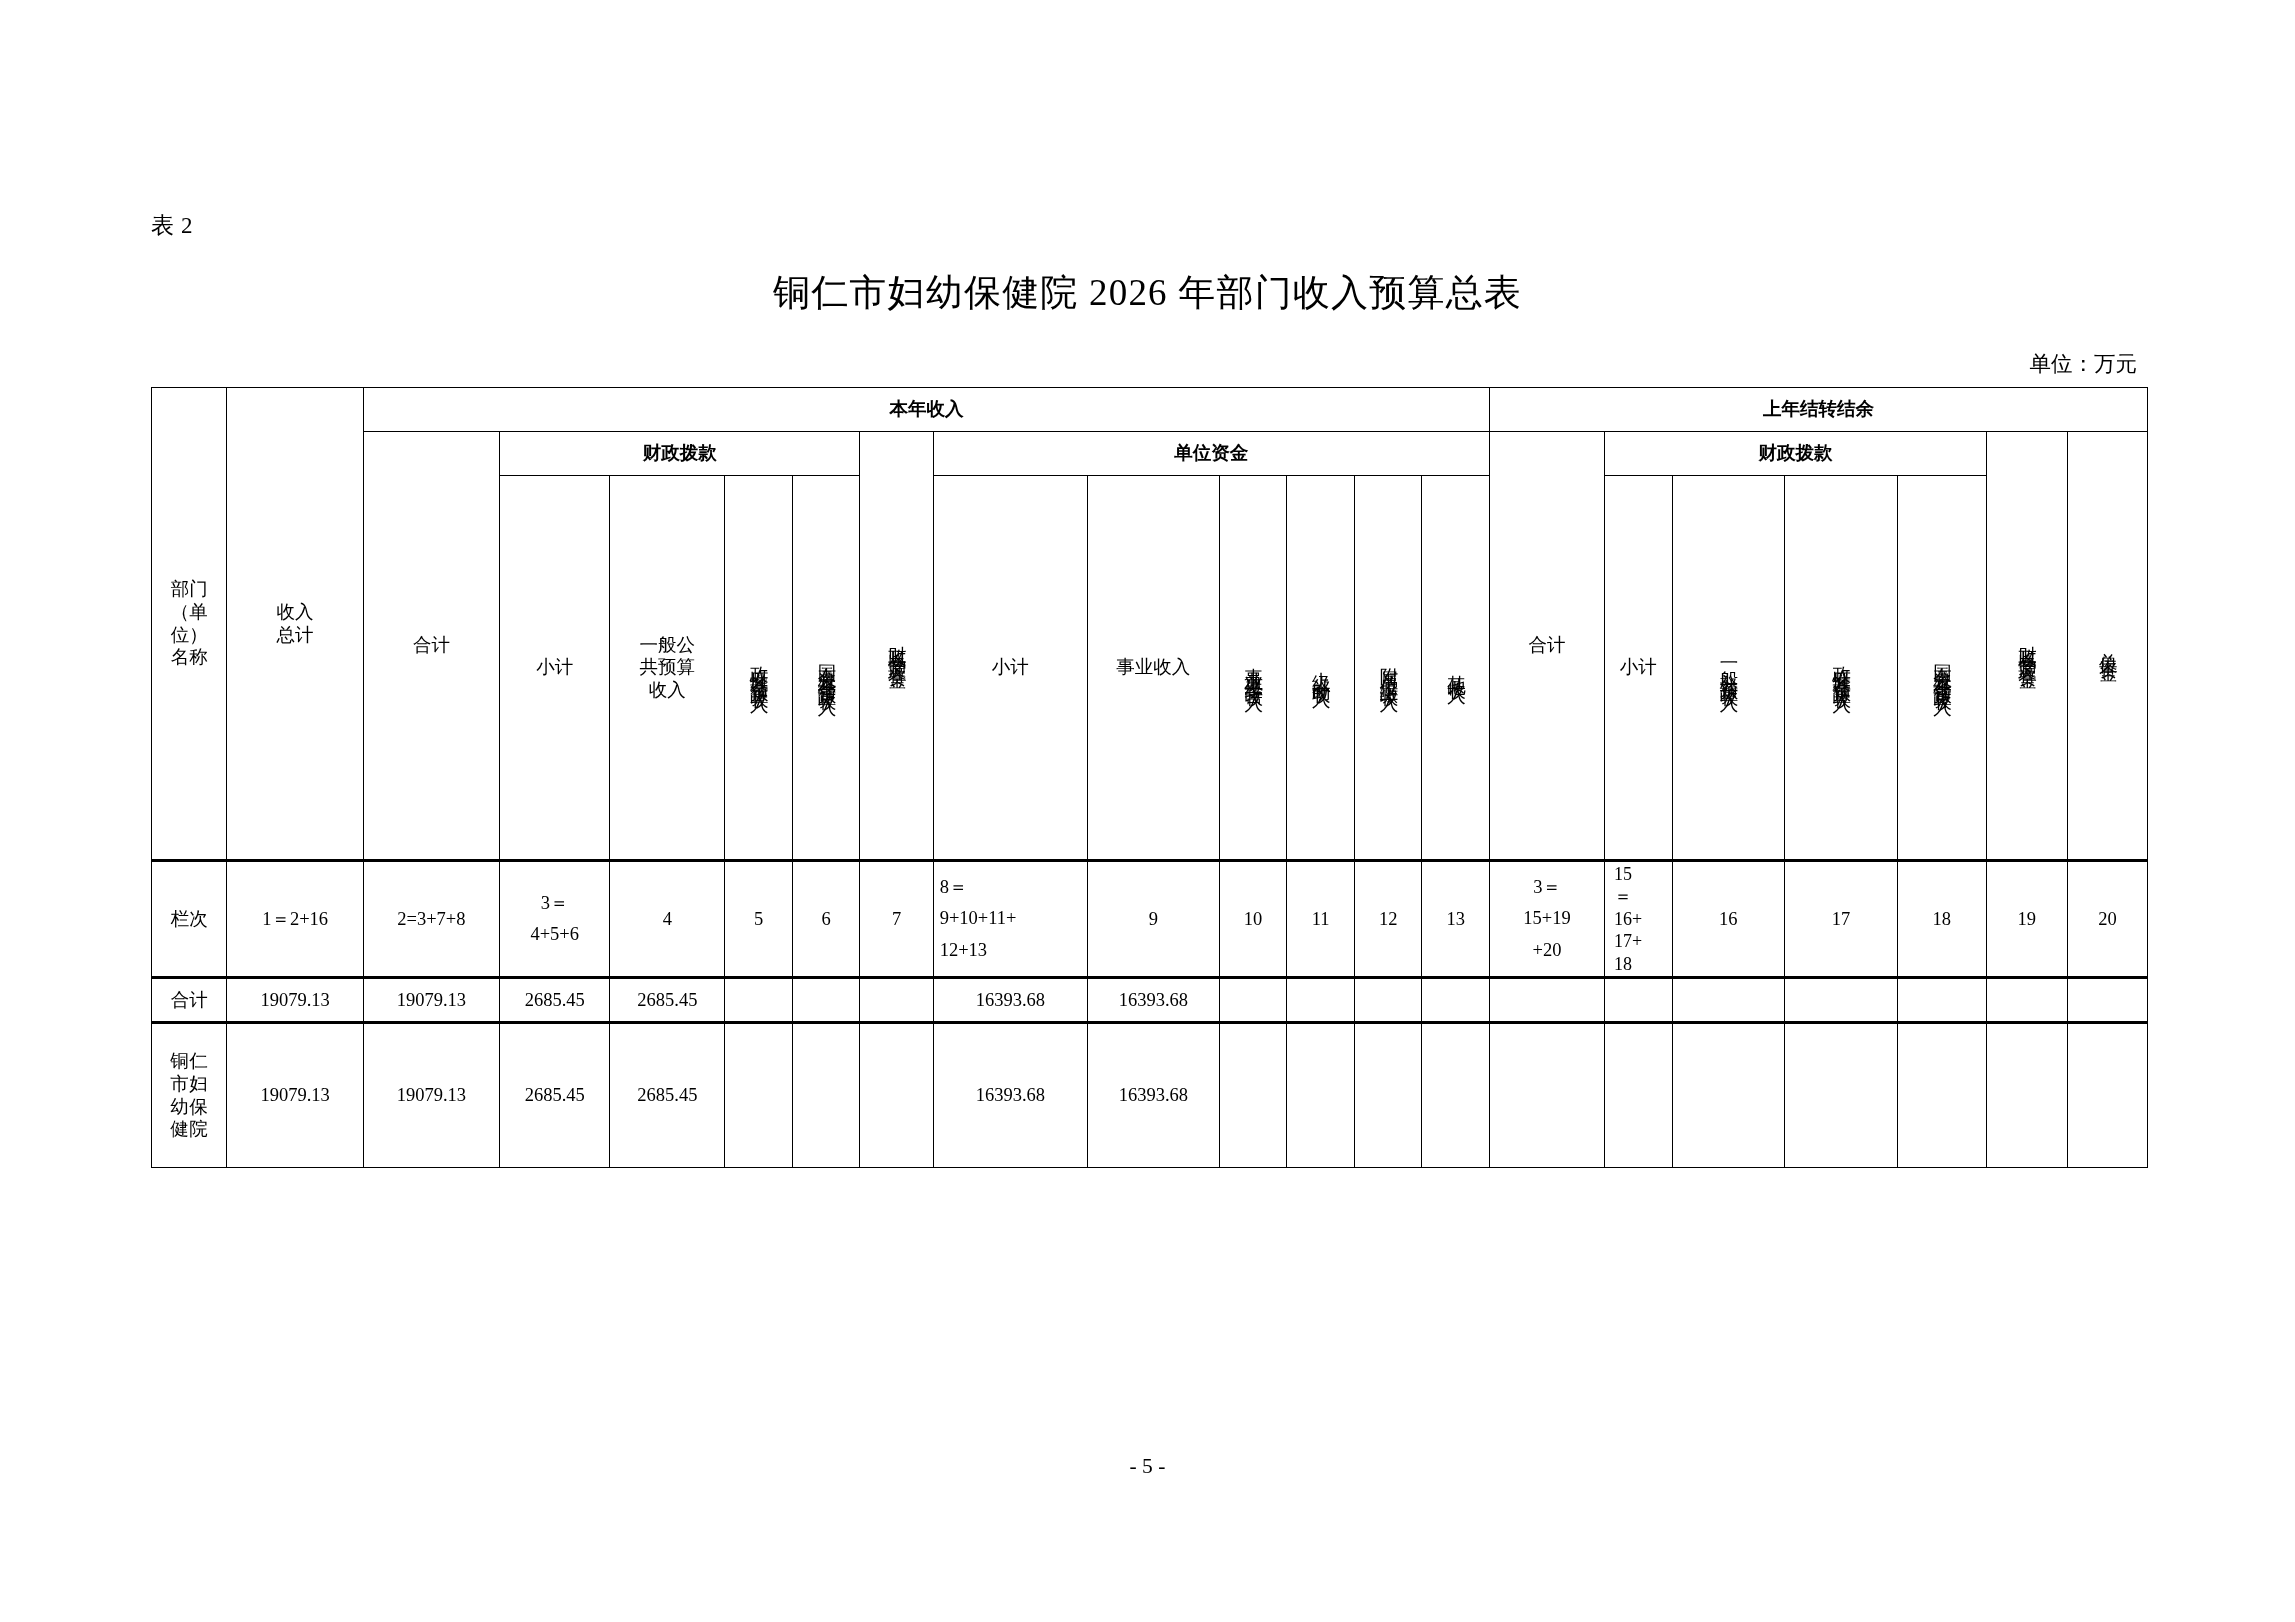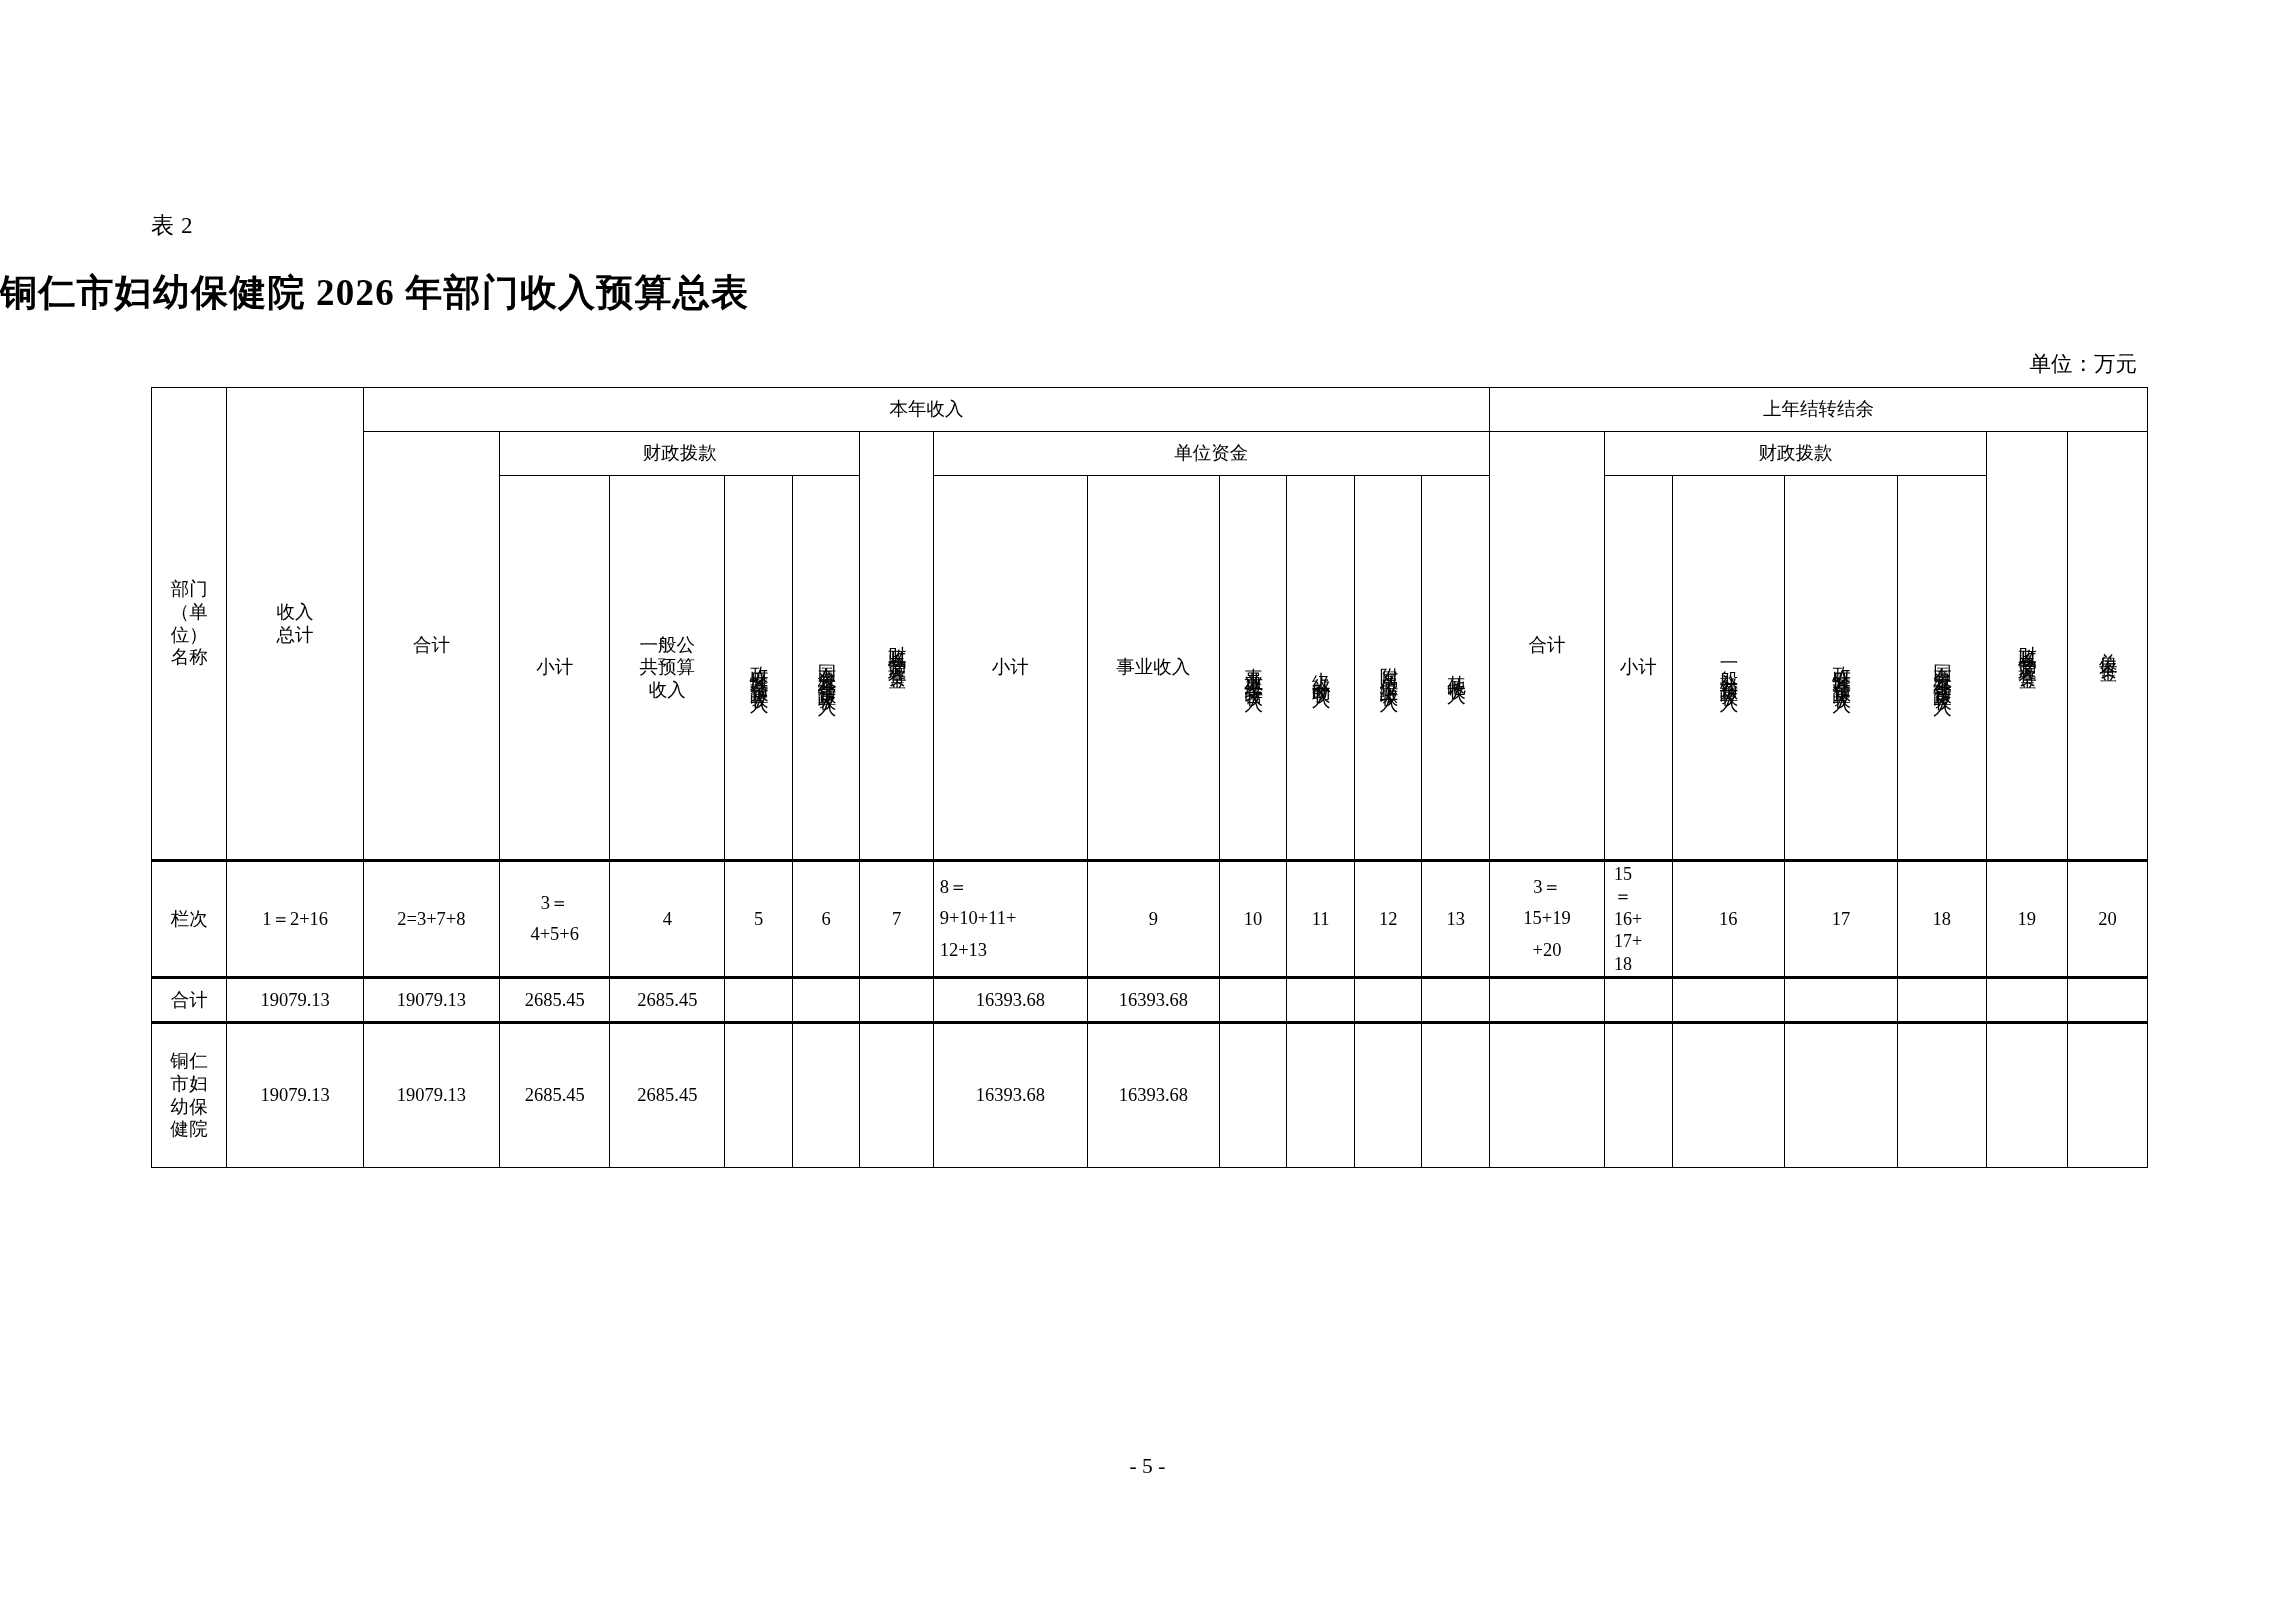--- a/index.html
+++ b/index.html
@@ -32,22 +32,23 @@
     letter-spacing: 0.6px;
     white-space: nowrap;
   }
 
   
   .doc-title {
     position: absolute;
     left: 0;
     top: 268px;
     width: 2295px;
+    text-align: center;
     font-size: 37px;
-    font-weight: bold;
+    font-weight: normal;
     letter-spacing: 1.2px;
     white-space: nowrap;
   }
 
   
   .unit-note {
     position: absolute;
     right: 158px;
     top: 349px;
     font-size: 21.5px;
@@ -76,20 +77,21 @@
     line-height: 1.22;
     overflow: hidden;
   }
   table.budget td.thick-bottom { border-bottom-width: 3px; }
   table.budget td.thick-top    { border-top-width: 3px; }
 
   
   .grp {
     font-size: 20.3px;
     height: 43px;
+    font-weight: bold;
   }
   
   .leaf {
     height: 383px;
     font-size: 20.3px;
     padding: 0 1.2px;
   }
   
   .vtext {
     writing-mode: vertical-rl;

